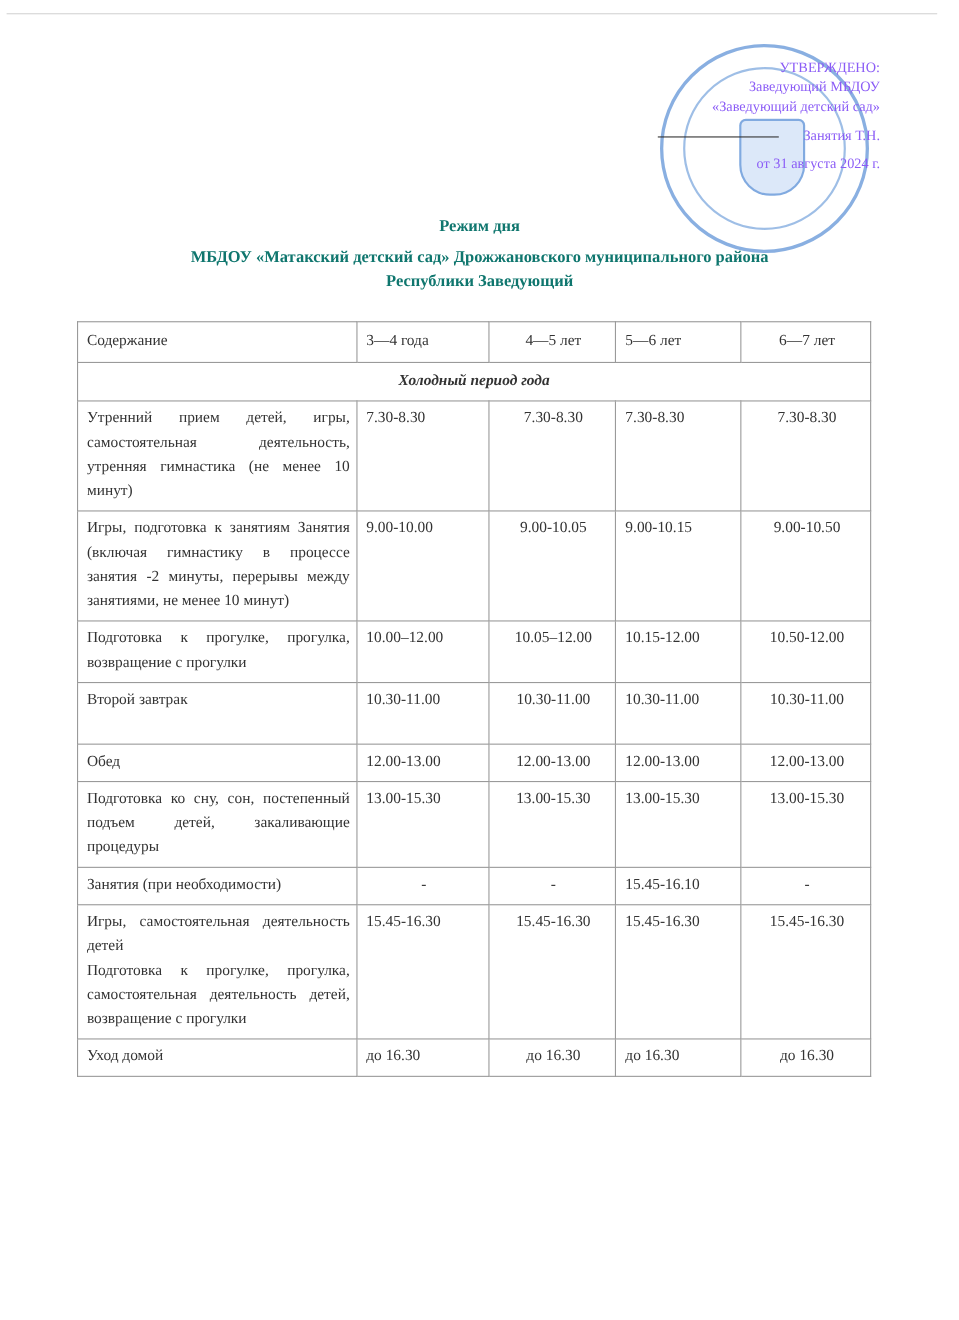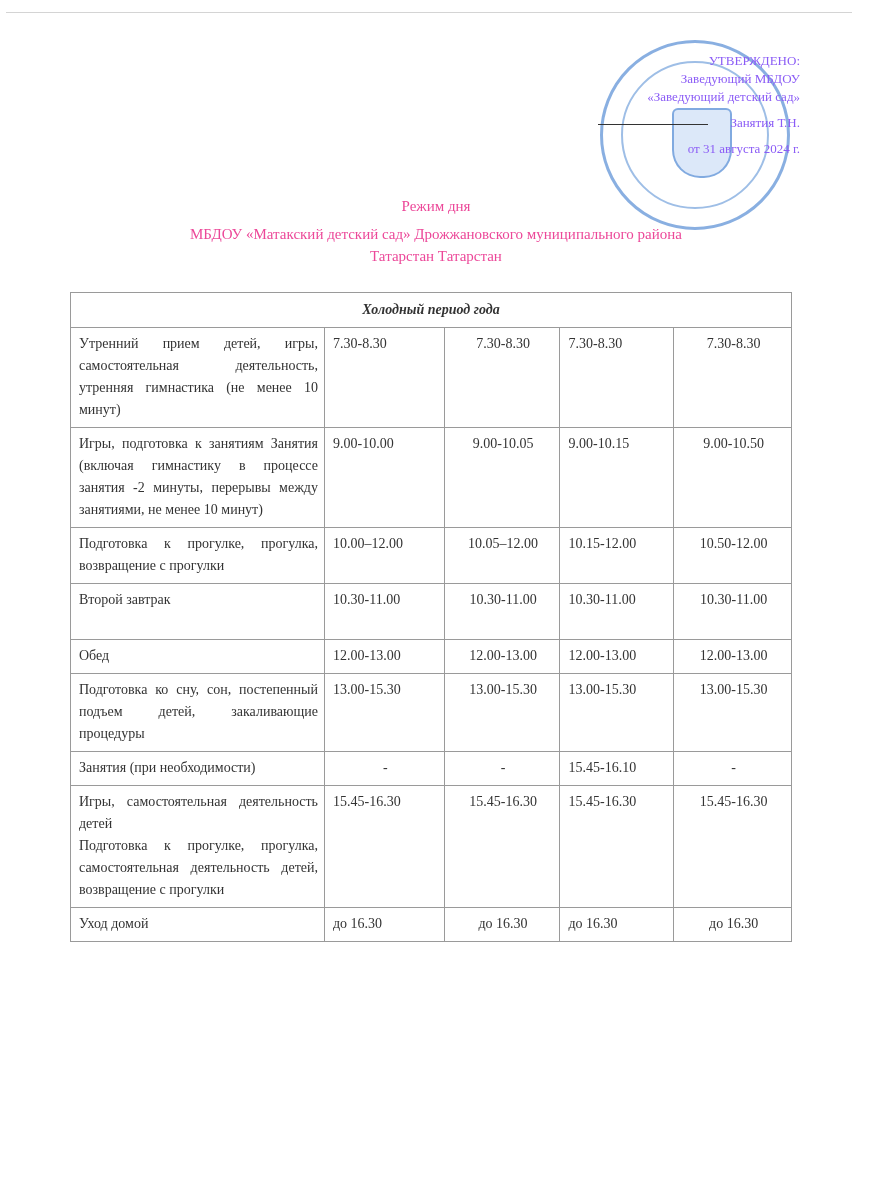--- a/index.html
+++ b/index.html
@@ -24,22 +24,22 @@
   .stamp::after {
     content: ""; position: absolute; left: 18px; top: 18px; right: 18px; bottom: 18px;
     border-radius: 50%; border: 2px solid rgba(40,110,200,0.45);
   }
   .stamp-shield {
     position: absolute; left: 672px; top: 108px; width: 56px; height: 66px;
     border: 2px solid rgba(40,110,200,0.5); border-radius: 6px 6px 28px 28px;
     background: rgba(60,130,220,0.18); pointer-events: none;
   }
   .title {
-    position: absolute; left: 0; right: 0; text-align: center; font-weight: normal;
-    font-size: 15px; color: #ec4899;
+    position: absolute; left: 0; right: 0; text-align: center; font-weight: bold;
+    font-size: 15px; color: #0f766e;
   }
   .t1 { top: 198px; }
   .t2 { top: 226px; }
   .t3 { top: 248px; }
   table {
     position: absolute; left: 70px; top: 292px; width: 722px;
     border-collapse: collapse; font-size: 14px; color: #333;
   }
   td {
     border: 1px solid #9a9a9a; vertical-align: top; padding: 5px 6px 6px 8px;
@@ -66,24 +66,31 @@
 <div class="approve">
   <div>УТВЕРЖДЕНО:</div>
   <div>Заведующий МБДОУ</div>
   <div>«Заведующий детский сад»</div>
   <div class="sig">Занятия Т.Н.</div>
   <div class="date">от 31 августа  2024 г.</div>
 </div>
 
 <div class="title t1">Режим дня</div>
 <div class="title t2">МБДОУ «Матакский детский сад» Дрожжановского муниципального района</div>
-<div class="title t3">Татарстан Татарстан</div>
+<div class="title t3">Республики Заведующий</div>
 
 <table>
   <tbody>
+      <tr class="hdr">
+    <td class="c0">Содержание</td>
+    <td class="c1">3—4 года</td>
+    <td class="c2">4—5 лет</td>
+    <td class="c3">5—6 лет</td>
+    <td class="c4">6—7 лет</td>
+  </tr>
   <tr class="period">
     <td colspan="5">Холодный период года</td>
   </tr>
   </tbody>
     <tbody id="rows">
       <tr>
         <td class="c0"><span>Утренний прием детей, игры, самостоятельная деятельность, утренняя гимнастика (не менее 10 минут)</span></td>
         <td class="c1">7.30-8.30</td>
         <td class="c2">7.30-8.30</td>
         <td class="c3">7.30-8.30</td>

